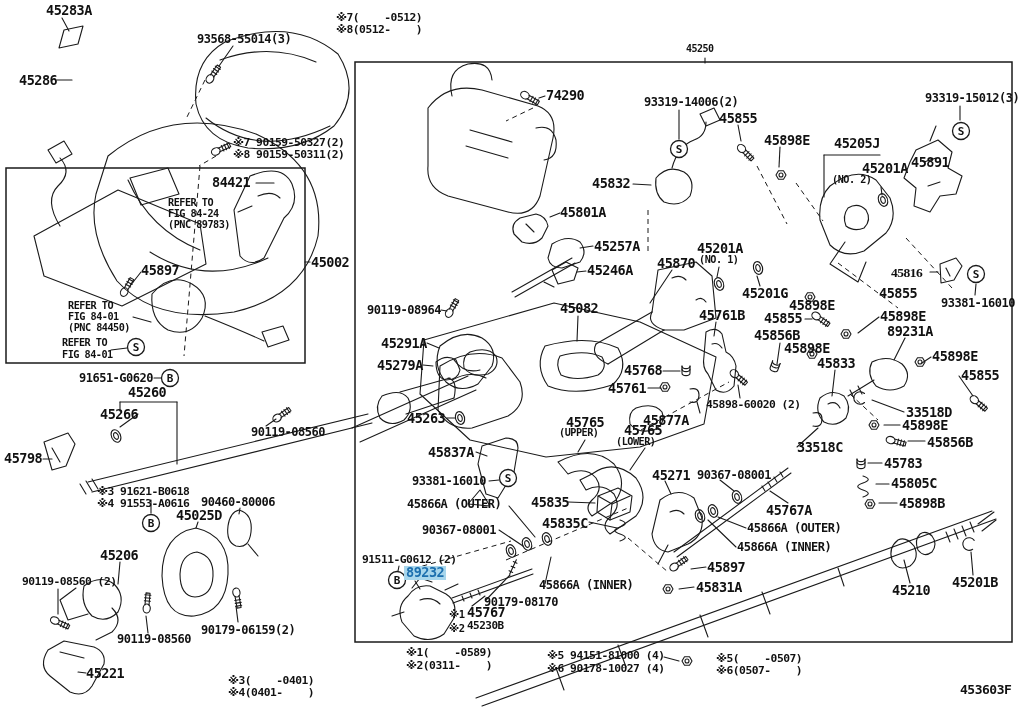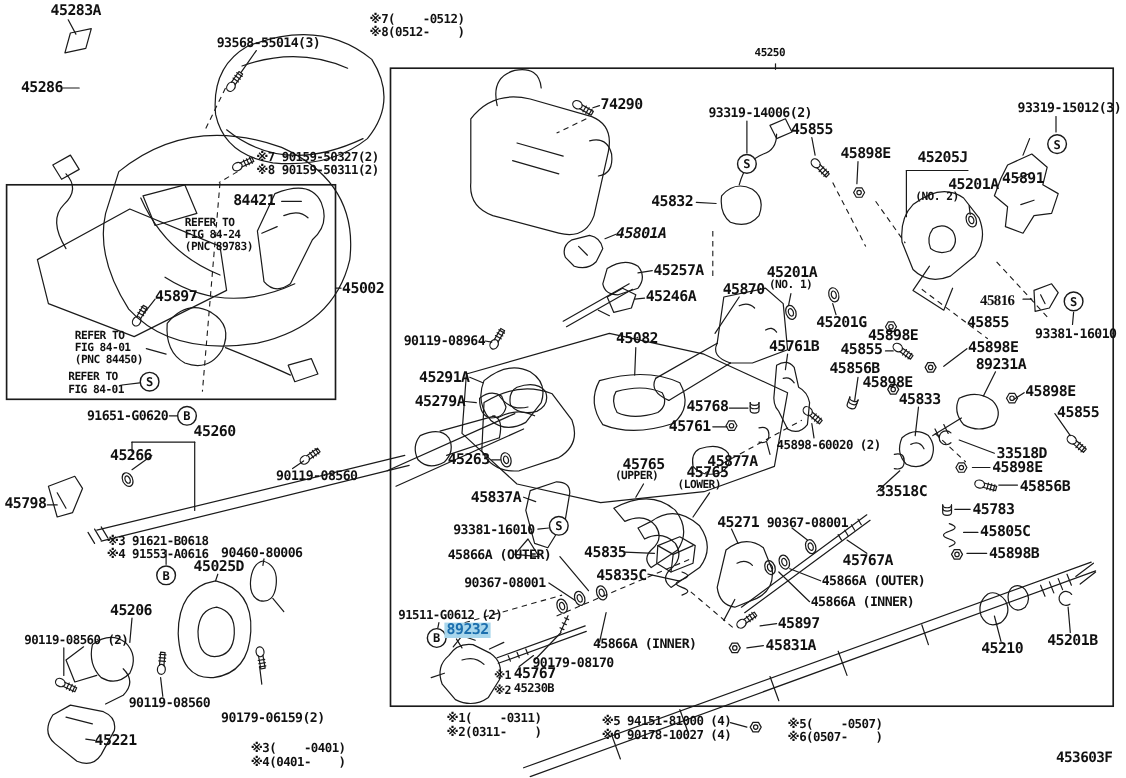--- a/index.html
+++ b/index.html
@@ -479,42 +479,42 @@
       <span class="lbl" style="left: 168px; top: 209px; font-size: 10.2px;">FIG 84-24</span>
       <span class="lbl" style="left: 168px; top: 220px; font-size: 10.2px;">(PNC 89783)</span>
       <span class="lbl" style="left: 141px; top: 264px; font-size: 13.5px;">45897</span>
       <span class="lbl" style="left: 311px; top: 256px; font-size: 13.5px;">45002</span>
       <span class="lbl" style="left: 68px; top: 301px; font-size: 10.2px;">REFER TO</span>
       <span class="lbl" style="left: 68px; top: 312px; font-size: 10.2px;">FIG 84-01</span>
       <span class="lbl" style="left: 68px; top: 323px; font-size: 10.2px;">(PNC 84450)</span>
       <span class="lbl" style="left: 62px; top: 338px; font-size: 10.2px;">REFER TO</span>
       <span class="lbl" style="left: 62px; top: 350px; font-size: 10.2px;">FIG 84-01</span>
       <span class="lbl" style="left: 79px; top: 372px; font-size: 12px;">91651-G0620</span>
-      <span class="lbl" style="left: 128px; top: 386px; font-size: 13.5px; margin-left: 48px;">45260</span>
+      <span class="lbl" style="left: 128px; top: 386px; font-size: 13.5px;">45260</span>
       <span class="lbl" style="left: 100px; top: 408px; font-size: 13.5px;">45266</span>
       <span class="lbl" style="left: 251px; top: 426px; font-size: 12px;">90119-08560</span>
       <span class="lbl" style="left: 4px; top: 452px; font-size: 13.5px;">45798</span>
       <span class="lbl" style="left: 97px; top: 486px; font-size: 11.3px;">※3 91621-B0618</span>
       <span class="lbl" style="left: 97px; top: 498px; font-size: 11.3px;">※4 91553-A0616</span>
       <span class="lbl" style="left: 201px; top: 496px; font-size: 12px;">90460-80006</span>
       <span class="lbl" style="left: 176px; top: 509px; font-size: 13.5px;">45025D</span>
       <span class="lbl" style="left: 100px; top: 549px; font-size: 13.5px;">45206</span>
       <span class="lbl" style="left: 22px; top: 576px; font-size: 11.3px;">90119-08560 (2)</span>
       <span class="lbl" style="left: 117px; top: 633px; font-size: 12px;">90119-08560</span>
-      <span class="lbl" style="left: 201px; top: 624px; font-size: 12px; margin-top: 22px;">90179-06159(2)</span>
+      <span class="lbl" style="left: 201px; top: 624px; font-size: 12px;">90179-06159(2)</span>
       <span class="lbl" style="left: 86px; top: 667px; font-size: 13.5px;">45221</span>
       <span class="lbl" style="left: 228px; top: 675px; font-size: 11.3px;">※3(    -0401)</span>
       <span class="lbl" style="left: 228px; top: 687px; font-size: 11.3px;">※4(0401-    )</span>
       <span class="lbl" style="left: 336px; top: 12px; font-size: 11.3px;">※7(    -0512)</span>
       <span class="lbl" style="left: 336px; top: 24px; font-size: 11.3px;">※8(0512-    )</span>
       <span class="lbl" style="left: 686px; top: 44px; font-size: 10px;">45250</span>
       <span class="lbl" style="left: 546px; top: 89px; font-size: 13.5px;">74290</span>
       <span class="lbl" style="left: 644px; top: 96px; font-size: 12px;">93319-14006(2)</span>
       <span class="lbl" style="left: 592px; top: 177px; font-size: 13.5px;">45832</span>
-      <span class="lbl" style="left: 560px; top: 206px; font-size: 13.5px; font-style: italic;">45801A</span>
+      <span class="lbl" style="left: 560px; top: 206px; font-size: 13.5px;">45801A</span>
       <span class="lbl" style="left: 594px; top: 240px; font-size: 13.5px;">45257A</span>
       <span class="lbl" style="left: 587px; top: 264px; font-size: 13.5px;">45246A</span>
       <span class="lbl" style="left: 657px; top: 257px; font-size: 13.5px;">45870</span>
       <span class="lbl" style="left: 697px; top: 242px; font-size: 13.5px;">45201A</span>
       <span class="lbl" style="left: 699px; top: 255px; font-size: 10.2px;">(NO. 1)</span>
       <span class="lbl" style="left: 719px; top: 112px; font-size: 13.5px;">45855</span>
       <span class="lbl" style="left: 764px; top: 134px; font-size: 13.5px;">45898E</span>
       <span class="lbl" style="left: 834px; top: 137px; font-size: 13.5px;">45205J</span>
       <span class="lbl" style="left: 862px; top: 162px; font-size: 13.5px;">45201A</span>
       <span class="lbl" style="left: 832px; top: 175px; font-size: 10.2px;">(NO. 2)</span>
@@ -570,21 +570,21 @@
       <span class="lbl" style="left: 449px; top: 609px; font-size: 10.5px;">※1</span>
       <span class="lbl" style="left: 467px; top: 606px; font-size: 13.5px;">45767</span>
       <span class="lbl" style="left: 449px; top: 623px; font-size: 10.5px;">※2</span>
       <span class="lbl" style="left: 467px; top: 620px; font-size: 11px;">45230B</span>
       <span class="lbl" style="left: 747px; top: 522px; font-size: 12px;">45866A (OUTER)</span>
       <span class="lbl" style="left: 737px; top: 541px; font-size: 12px;">45866A (INNER)</span>
       <span class="lbl" style="left: 707px; top: 561px; font-size: 13.5px;">45897</span>
       <span class="lbl" style="left: 696px; top: 581px; font-size: 13.5px;">45831A</span>
       <span class="lbl" style="left: 892px; top: 584px; font-size: 13.5px;">45210</span>
       <span class="lbl" style="left: 952px; top: 576px; font-size: 13.5px;">45201B</span>
-      <span class="lbl" style="left: 406px; top: 647px; font-size: 11.3px;">※1(    -0311)</span>
+      <span class="lbl" style="left: 406px; top: 647px; font-size: 11.3px;">※1(    -0589)</span>
       <span class="lbl" style="left: 406px; top: 660px; font-size: 11.3px;">※2(0311-    )</span>
       <span class="lbl" style="left: 547px; top: 650px; font-size: 11.3px;">※5 94151-81000 (4)</span>
       <span class="lbl" style="left: 547px; top: 663px; font-size: 11.3px;">※6 90178-10027 (4)</span>
       <span class="lbl" style="left: 716px; top: 653px; font-size: 11.3px;">※5(    -0507)</span>
       <span class="lbl" style="left: 716px; top: 665px; font-size: 11.3px;">※6(0507-    )</span>
       <span class="lbl" style="left: 960px; top: 683px; font-size: 13px;">453603F</span>
     </div>
 </div>
 
 </body></html>

